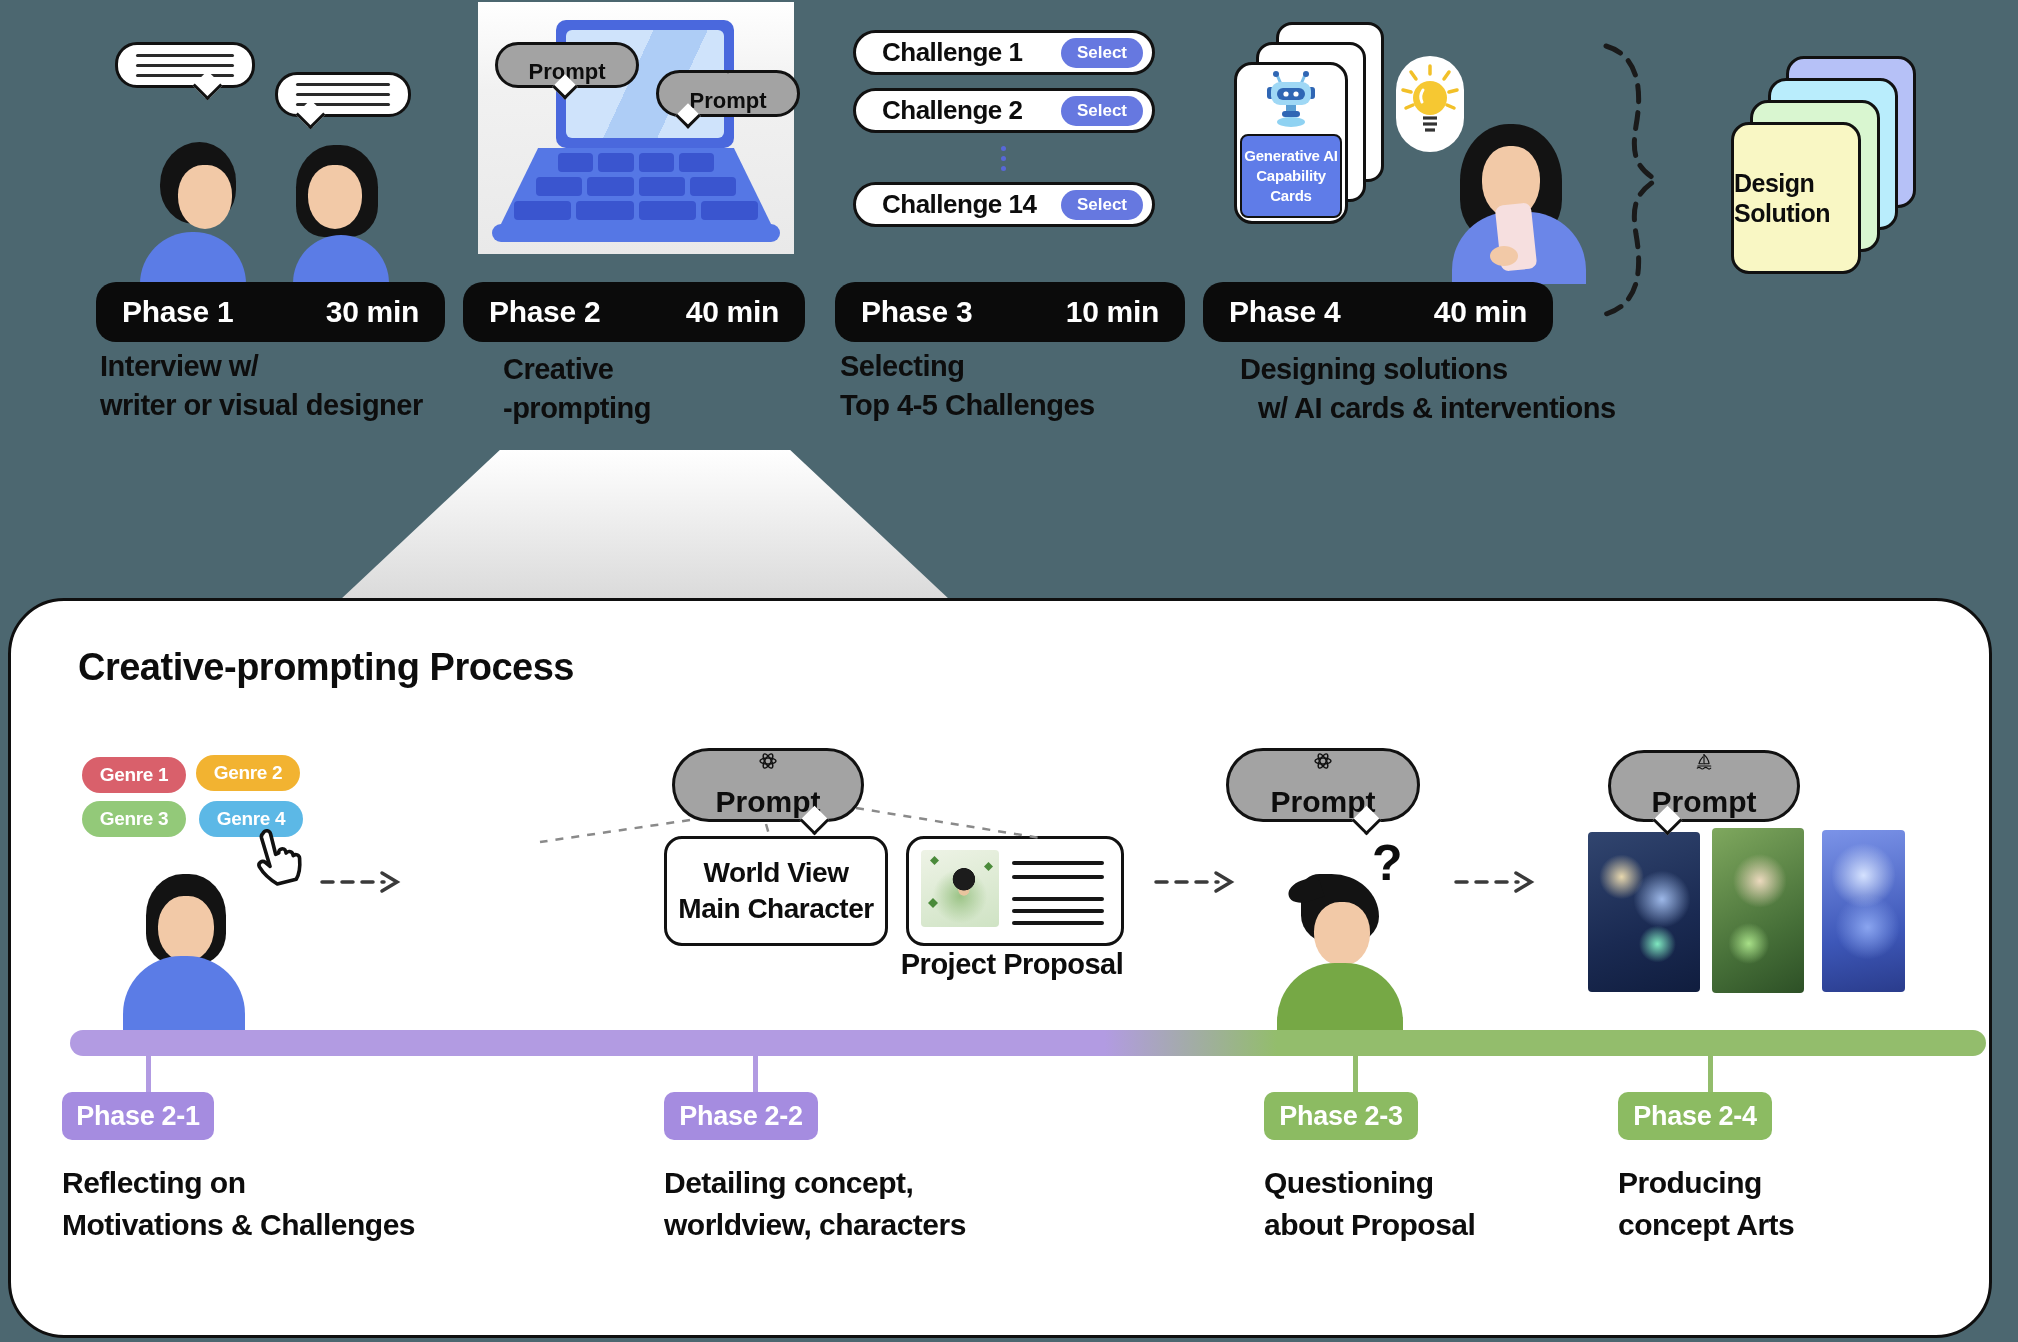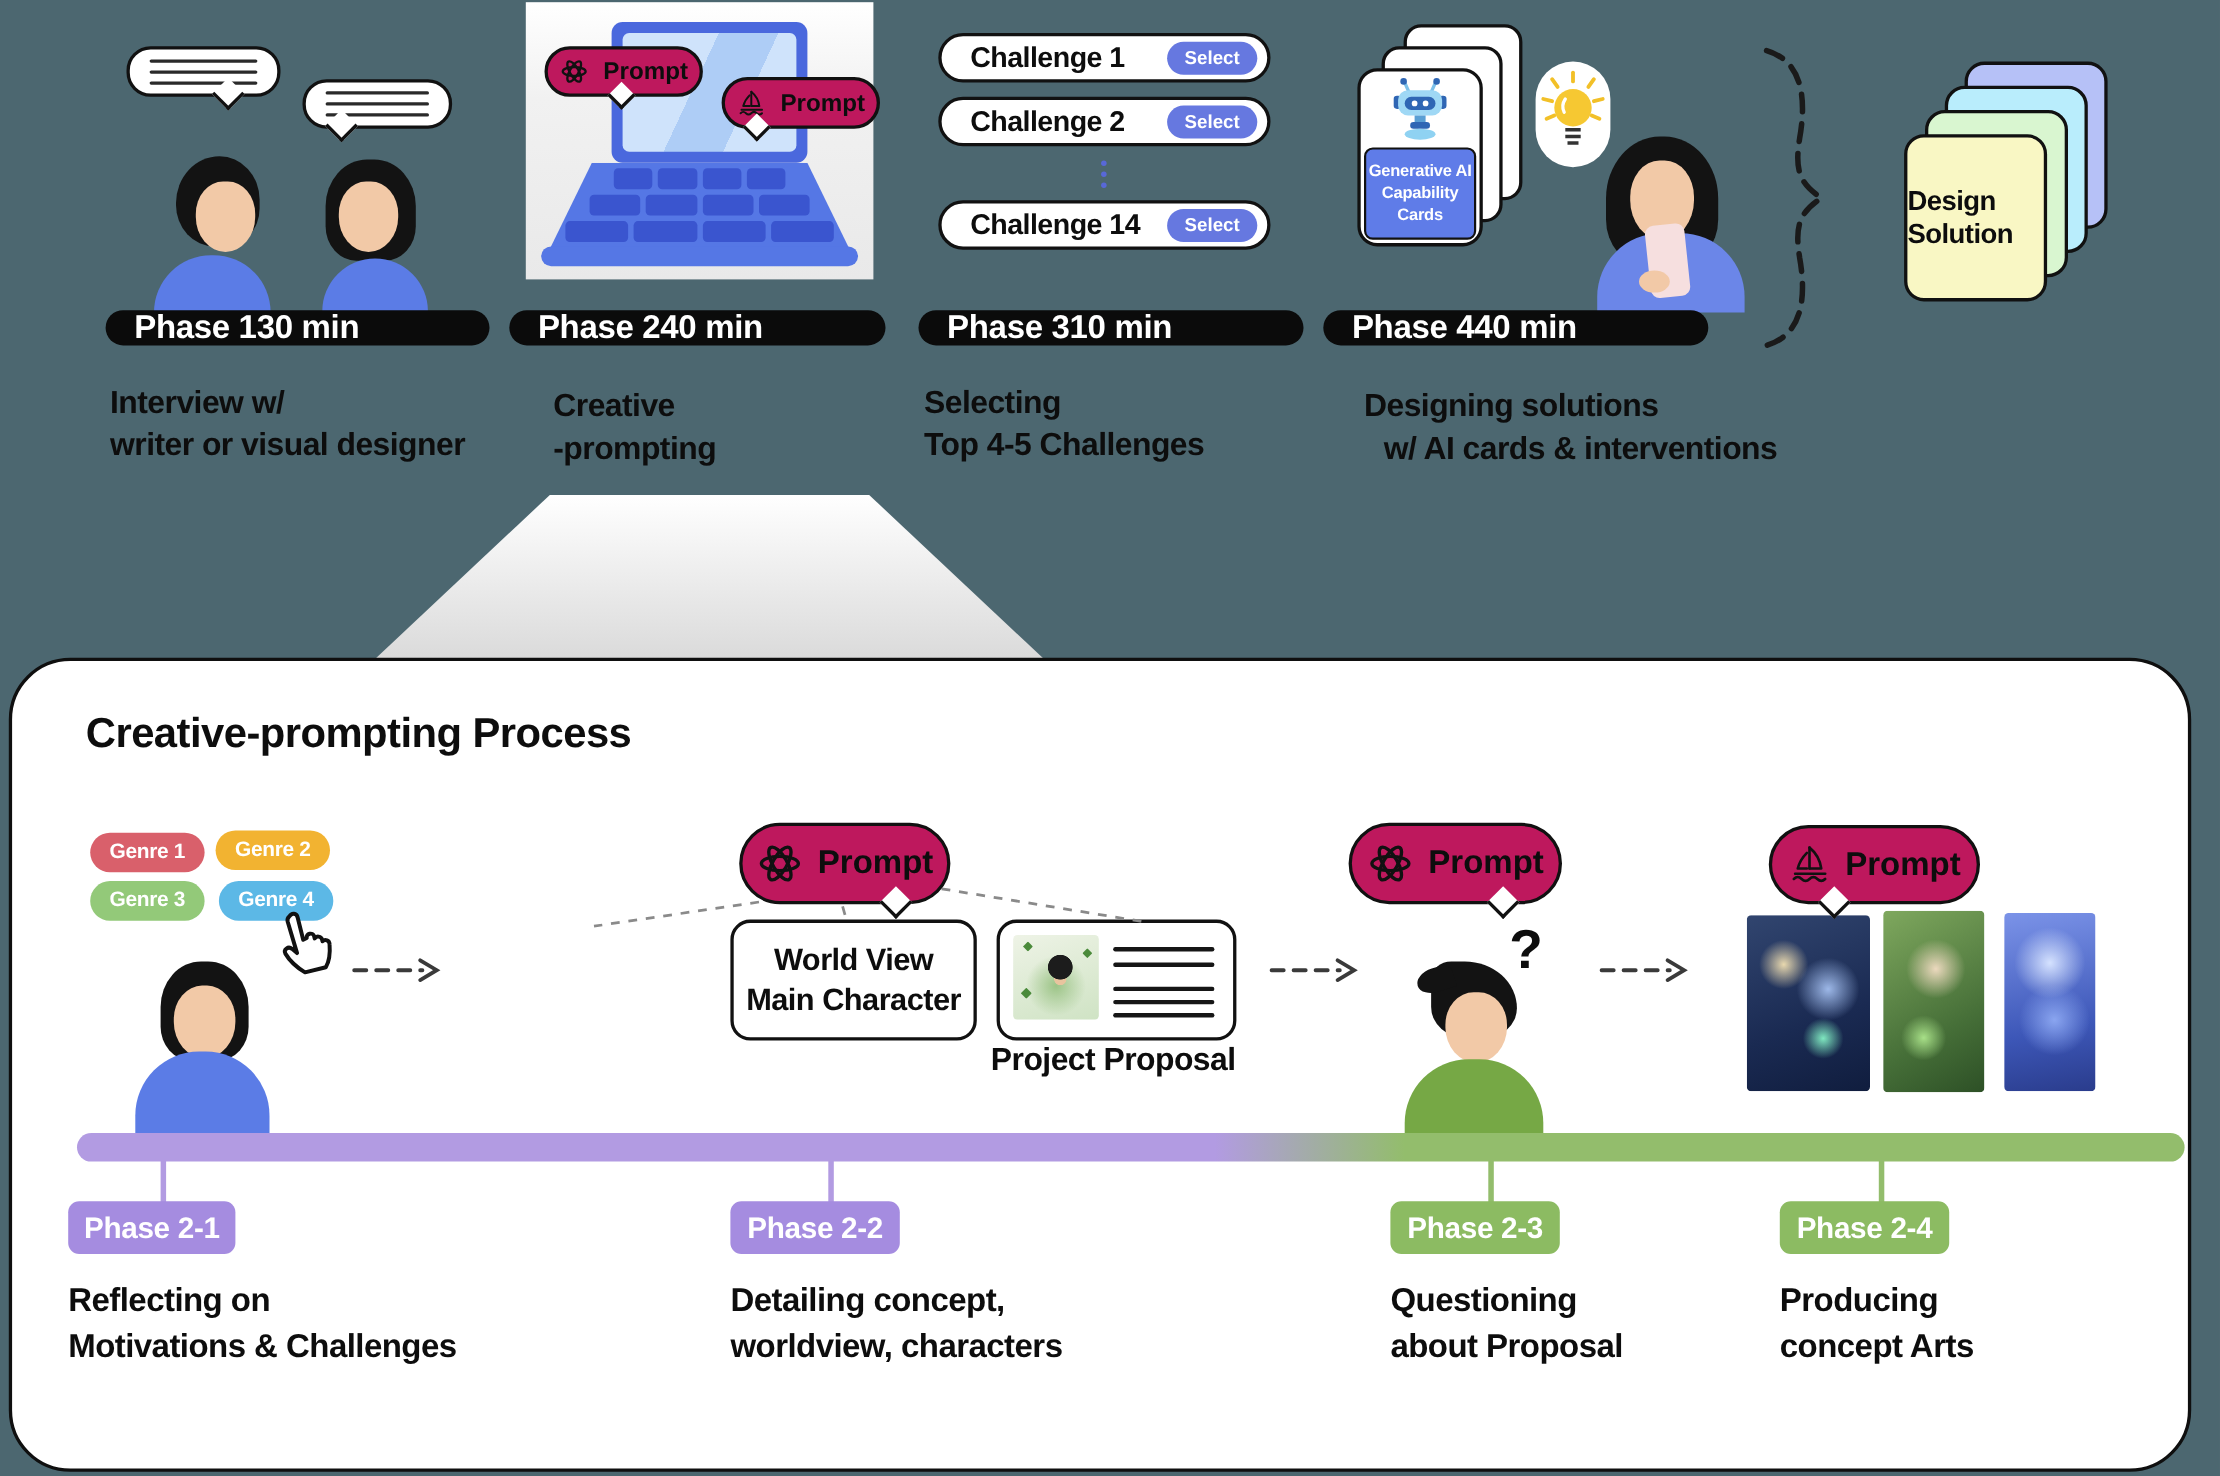--- a/index.html
+++ b/index.html
@@ -1,32 +1,32 @@
 <!DOCTYPE html>
 <html><head>
 <meta charset="utf-8">
 <style>
   html,body{margin:0;padding:0;background:#4c6770;}
   #canvas{position:relative;width:2018px;height:1342px;background:#4c6770;overflow:hidden;
           font-family:"Liberation Sans",sans-serif;color:#0d0d0d;}
   .abs{position:absolute;}
   
-  .pill-black{position:absolute;height:32px;background:#0b0b0b;border-radius:20px;color:#fff;
-      display:flex;align-items:center;justify-content:flex-start;padding:0 26px;
+  .pill-black{position:absolute;height:60px;background:#0b0b0b;border-radius:20px;color:#fff;
+      display:flex;align-items:center;justify-content:space-between;padding:0 26px;
       font-weight:bold;font-size:30px;box-sizing:border-box;letter-spacing:-0.3px;}
   .caption{position:absolute;font-weight:bold;font-size:29px;line-height:1.0;color:#0d0d0d;
       letter-spacing:-0.5px;white-space:nowrap;}
   .caption div{margin-bottom:10px;}
   
   .speech{position:absolute;background:#fff;border:3px solid #111;border-radius:22px;
       display:flex;flex-direction:column;justify-content:center;gap:7px;padding:0 18px;box-sizing:border-box;}
   .speech .line{height:3px;background:#2a2a2a;border-radius:2px;}
-  .bubble{position:absolute;background:#be185d;border:3.5px solid #111;border-radius:40px;
+  .bubble{position:absolute;background:#a3a3a3;border:3.5px solid #111;border-radius:40px;
       display:flex;align-items:center;justify-content:center;gap:14px;font-weight:bold;
-      box-sizing:border-box;z-index:6;}
+      box-sizing:border-box;z-index:6;flex-direction:column;}
   .tail{position:absolute;width:18px;height:18px;background:#fff;transform:rotate(45deg);
       border-right:3.5px solid #111;border-bottom:3.5px solid #111;}
   
   .challenge-pill{position:absolute;width:302px;height:45px;background:#fff;border:3px solid #111;
       border-radius:26px;display:flex;align-items:center;justify-content:space-between;
       padding:0 9px 0 26px;box-sizing:border-box;font-weight:bold;font-size:26px;letter-spacing:-0.5px;}
   .select-btn{background:#6678e0;color:#fff;border-radius:15px;font-size:17px;font-weight:bold;
       padding:5px 16px;border:none;}
   .vdots{position:absolute;display:flex;flex-direction:column;gap:5px;}
   .vdots i{width:5px;height:5px;border-radius:50%;background:#5868d8;}

